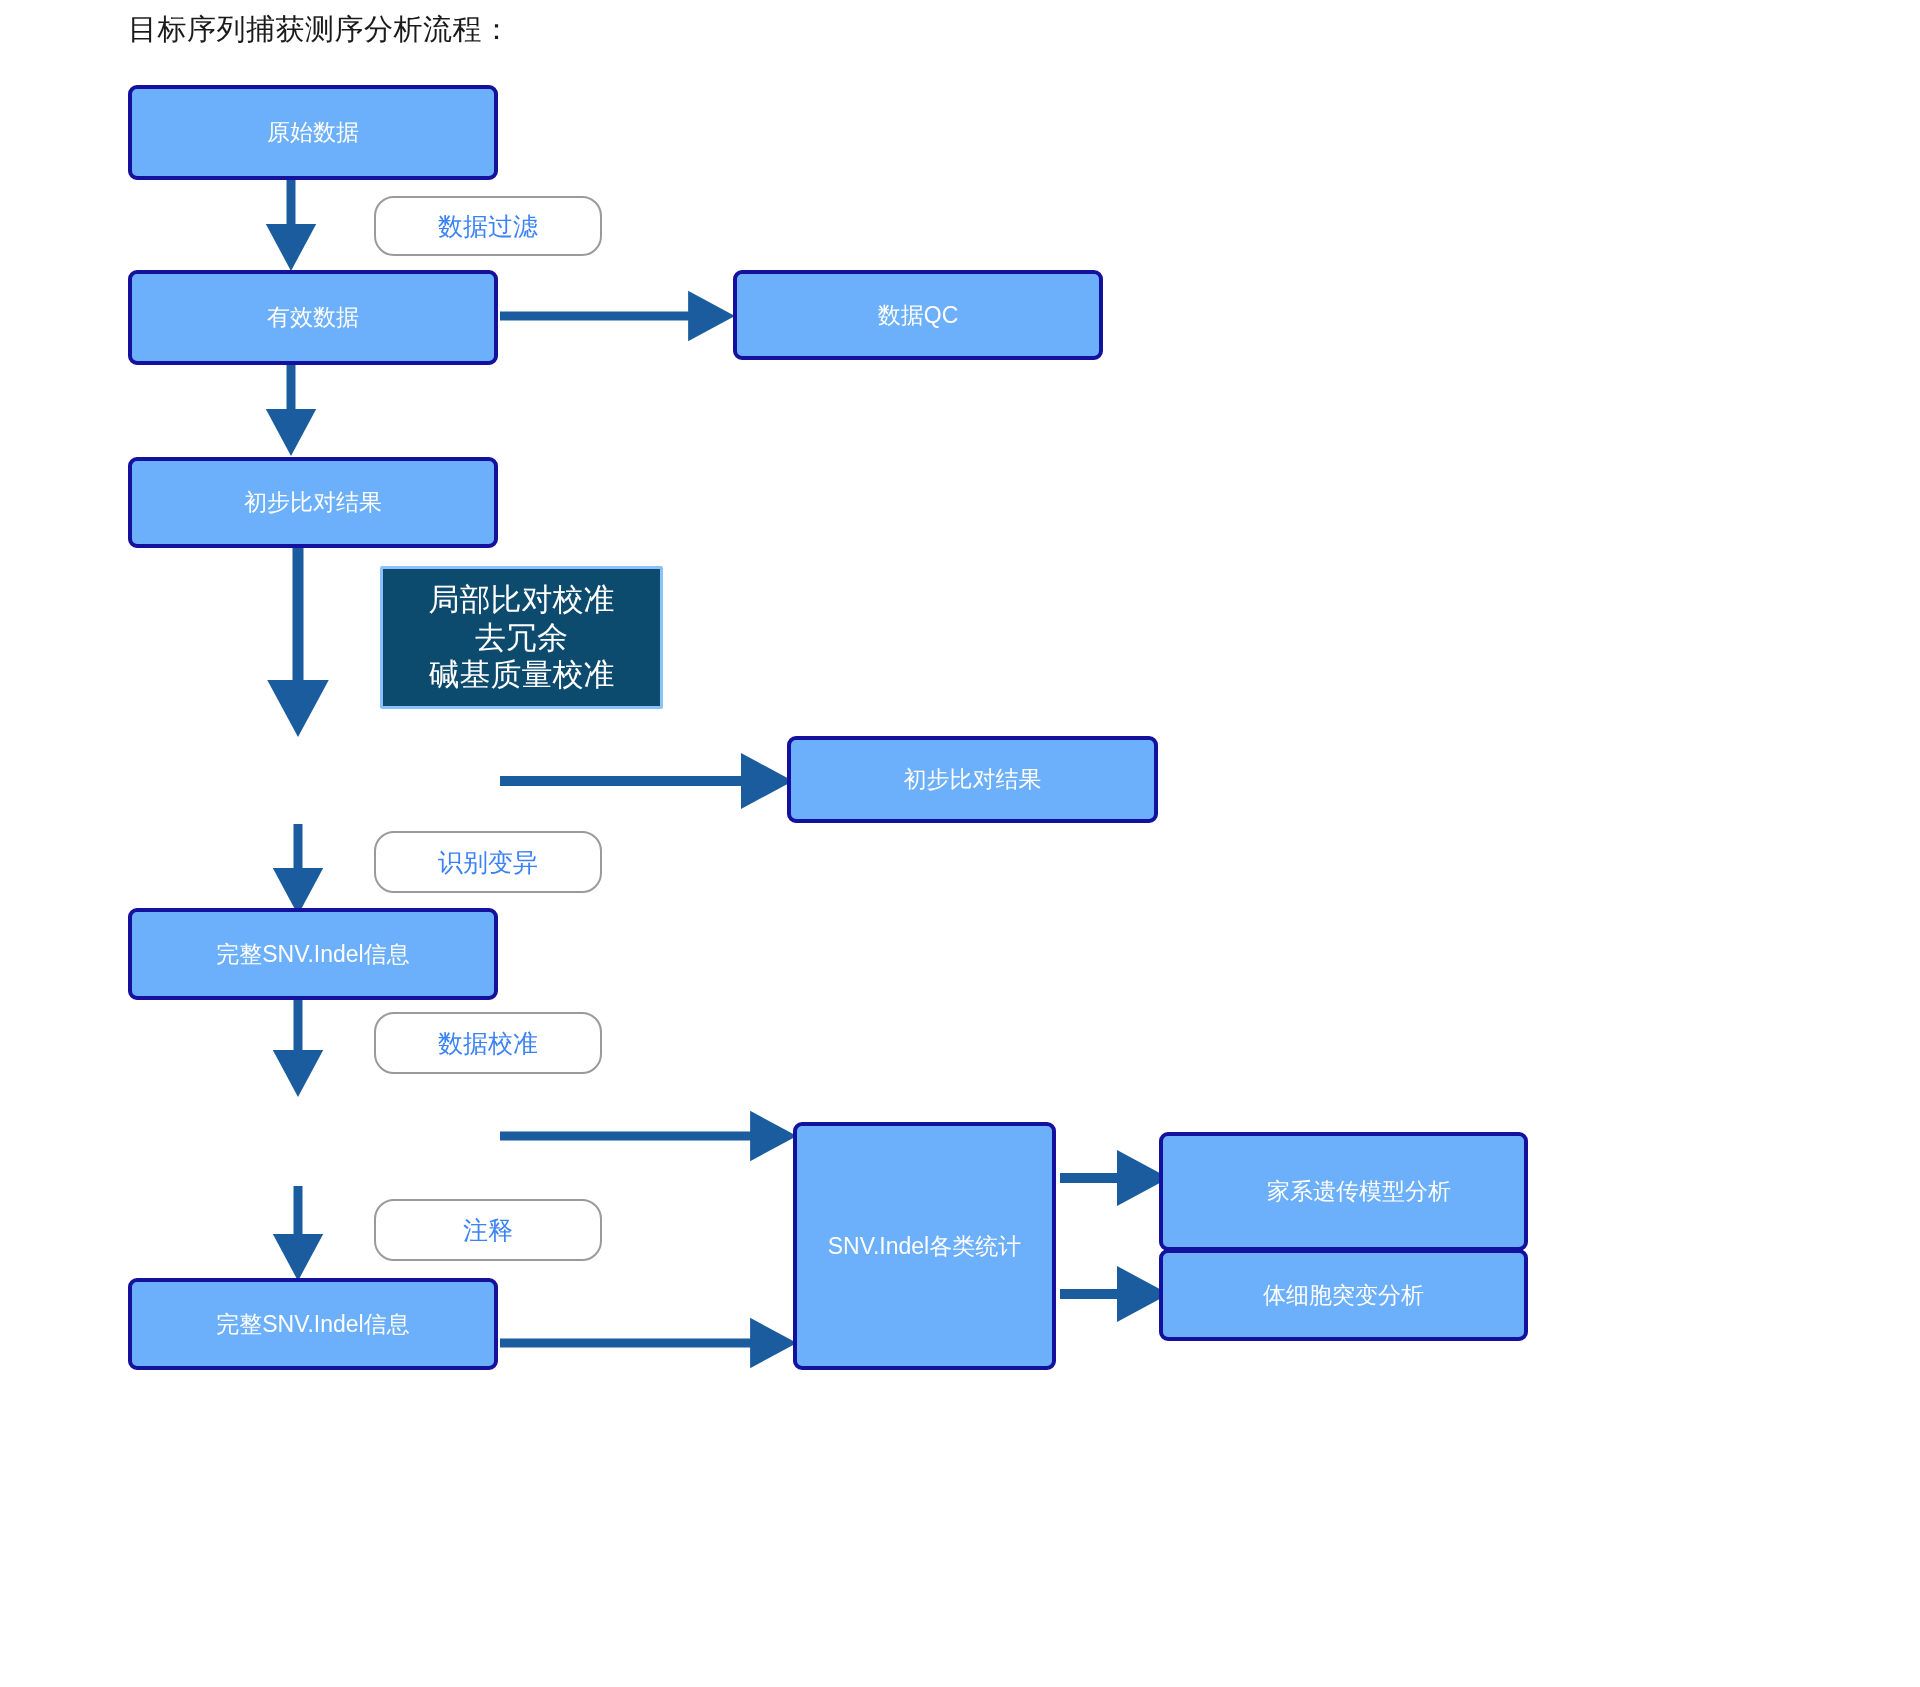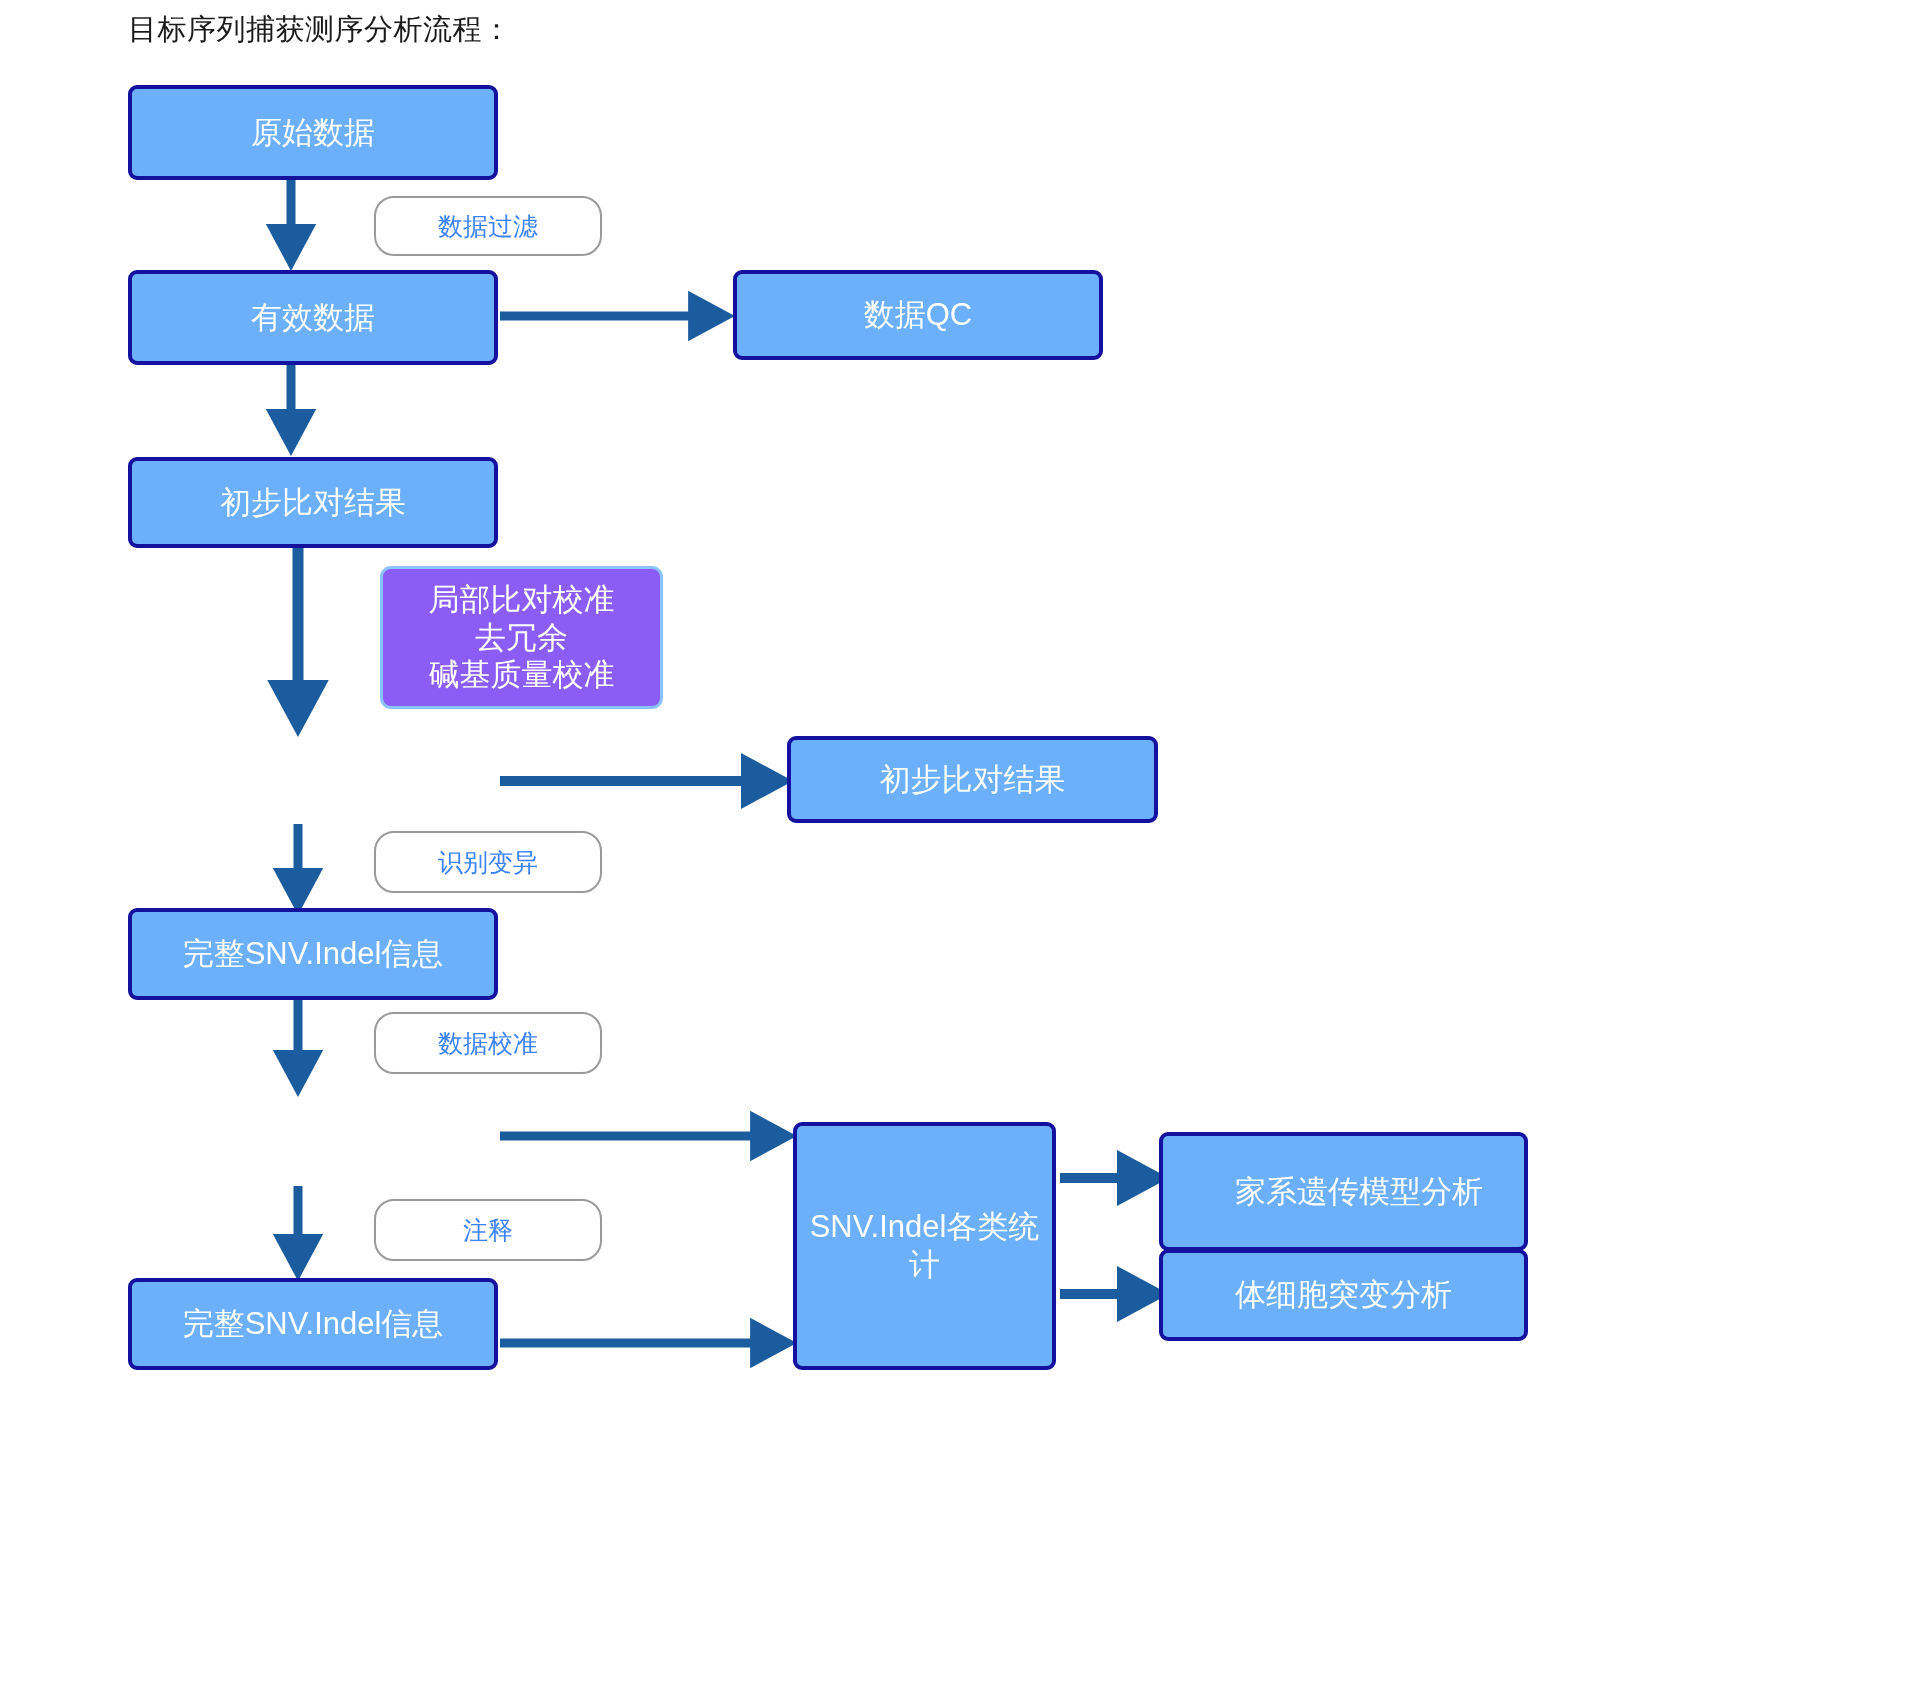--- a/index.html
+++ b/index.html
@@ -51,29 +51,29 @@
     text-align: center;
     color: #ffffff;
     border-radius: 9px;
     line-height: 1.22;
   }
 
   
   .node.primary {
     background: #6caffa;
     border: 4px solid #14119e;
-    font-size: 31px;
+    font-size: 23px;
   }
 
   
   .node.soft {
-    background: #8b5cf6;
+    background: #0c4a6e;
     border: 3px solid #8cc2fb;
     font-size: 31px;
-    border-radius: 11px;
+    border-radius: 2px;
   }
 
   
   .node.label-box {
     background: #ffffff;
     border: 2px solid #9a9a9a;
     border-radius: 20px;
     color: #3b82f6;
     font-size: 25px;
   }

